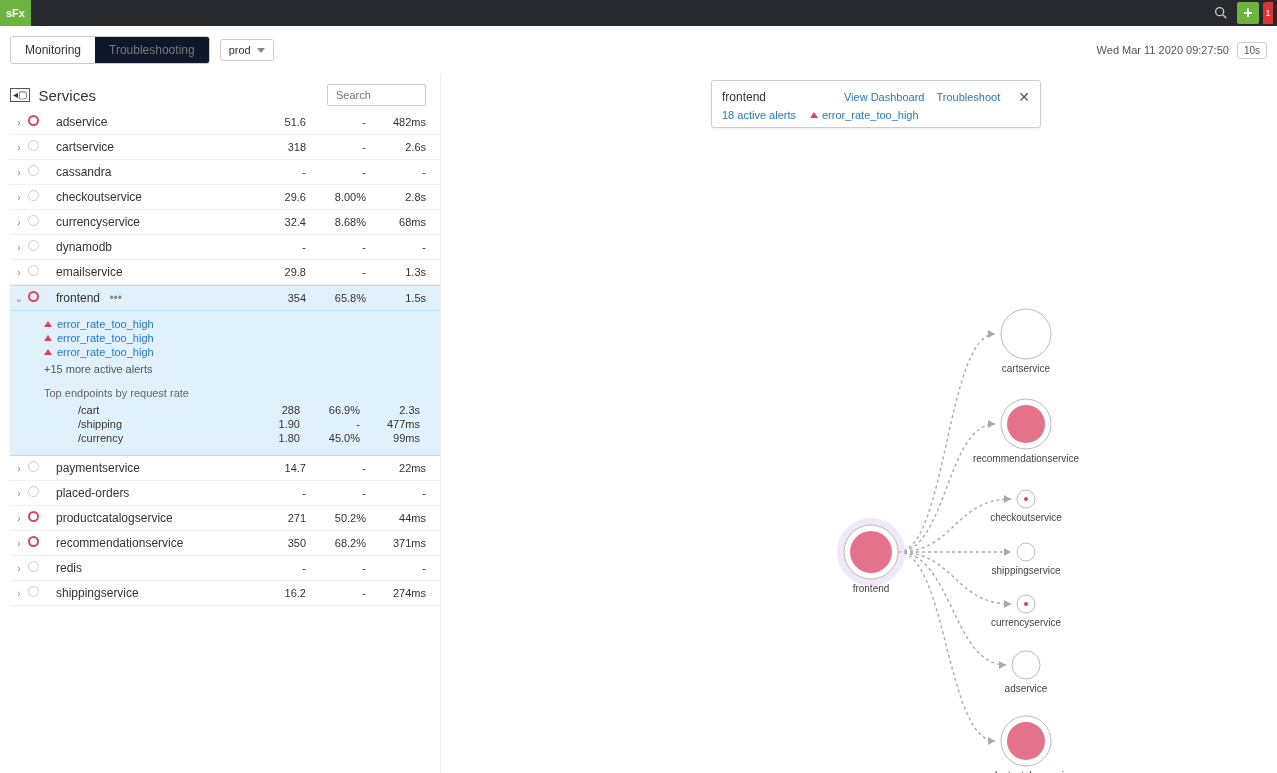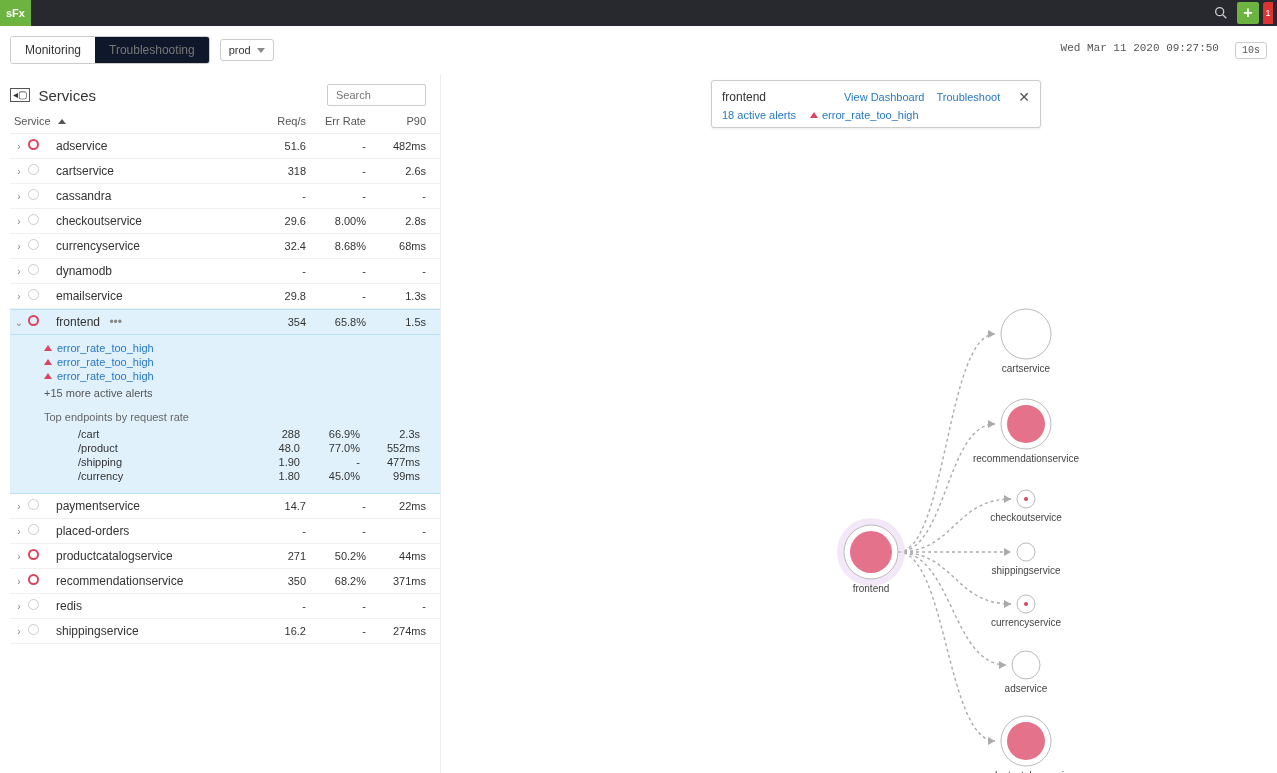--- a/index.html
+++ b/index.html
@@ -11,21 +11,21 @@
 .topbar-right { margin-left: auto; display:flex; align-items:center; gap:4px; padding-right:4px;}
 .icon-btn { width:24px; height:24px; display:flex; align-items:center; justify-content:center; cursor:pointer;}
 .search-ico svg, .icon-btn svg { width:16px; height:16px; }
 .plus-btn { background:#6db33f; color:#fff; width:22px; height:22px; display:flex; align-items:center; justify-content:center; font-size:16px; font-weight:bold; border-radius:2px;}
 .alert-corner { width:10px; height:22px; background:#d33; color:#fff; font-size:9px; display:flex; align-items:center; justify-content:center; border-top-left-radius:3px;}
 .subbar { display:flex; align-items:center; padding:10px 10px; gap:10px; border-bottom:0px solid #eee;}
 .tab-group { display:flex; border:1px solid #ccc; border-radius:3px; overflow:hidden;}
 .tab-btn { padding:6px 14px; font-size:12px; background:#fff; cursor:pointer;}
 .tab-btn.inactive { background:#0f172a; color:#777;}
 .env-select { border:1px solid #ccc; border-radius:3px; padding:4px 8px; display:flex; align-items:center; gap:6px; font-size:11px; cursor:pointer;}
-.subbar-right { margin-left:auto; font-size:11px; color:#555; display:flex; gap:16px; align-items:flex-start;font-family:Liberation Mono, monospace;}
+.subbar-right { margin-left:auto; font-size:11px; color:#555; display:flex; gap:8px; align-items:center;}
 .time-badge { border:1px solid #ccc; border-radius:3px; padding:2px 6px; font-size:10px;}
 .main { display:flex; }
 .left { width:440px; padding:6px 0 0 10px; }
 .panel-title-row { display:flex; align-items:center; gap:8px; padding:4px 0;}
 .panel-title { font-size:15px; font-weight:400;text-align:right;}
 .search-box { margin-left:auto; margin-right:14px; border:1px solid #ccc; padding:4px 8px; width:99px; font-size:11px; border-radius:2px;}
 .table { width:100%; }
 .thead, .row, .subrow { display:grid; grid-template-columns: 18px 14px 14px 1fr 55px 60px 60px; align-items:center; padding:5px 6px 5px 0; }
 .thead { color:#555; font-size:11px; border-bottom:1px solid #eee; padding-bottom:6px;}
 .thead .svc-col { grid-column:1 / span 4; padding-left:4px; display:flex; align-items:center; gap:4px;}
@@ -96,29 +96,20 @@
 
 <div class="main">
 
   <div class="left">
     <div class="panel-title-row">
       <span class="back-icon">◂▢</span>
       <span class="panel-title">Services</span>
       <input class="search-box" placeholder="Search" style="">
     </div>
     <div class="table">
-      <div class="thead">
-        <div class="svc-col">
-            <span>Service</span>
-            <span class="sort-arrow"></span>
-          </div>
-        <div class="num">Req/s</div>
-        <div class="num">Err Rate</div>
-        <div class="num">P90</div>
-      </div>
       <div id="service-rows">
           <div class="row">
             <span class="expand">›</span>
             <span><span class="status-circle red"></span></span>
             <span></span>
             <span class="svc-name">adservice</span>
             <span class="num">51.6</span>
             <span class="num">-</span>
             <span class="num">482ms</span>
           </div>
@@ -199,27 +190,20 @@
               <span>error_rate_too_high</span>
             </div>
             <div class="more-alerts">+15 more active alerts</div>
             <div class="sub-hdr">Top endpoints by request rate</div>
             <div class="subrow">
               <span></span>
               <span class="ep">/cart</span>
               <span class="num">288</span>
               <span class="num">66.9%</span>
               <span class="num">2.3s</span>
-            </div>
-            <div class="subrow">
-              <span></span>
-              <span class="ep">/product</span>
-              <span class="num">48.0</span>
-              <span class="num">77.0%</span>
-              <span class="num">552ms</span>
             </div>
             <div class="subrow">
               <span></span>
               <span class="ep">/shipping</span>
               <span class="num">1.90</span>
               <span class="num">-</span>
               <span class="num">477ms</span>
             </div>
             <div class="subrow">
               <span></span>

